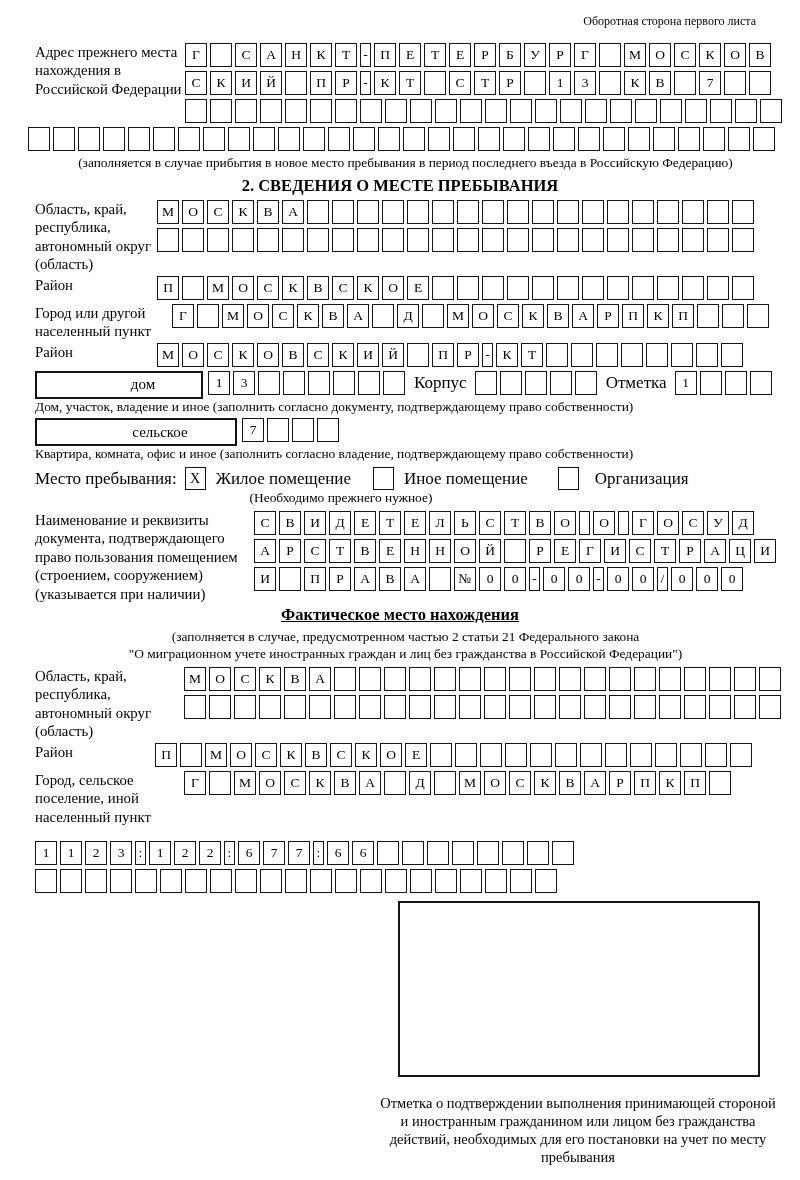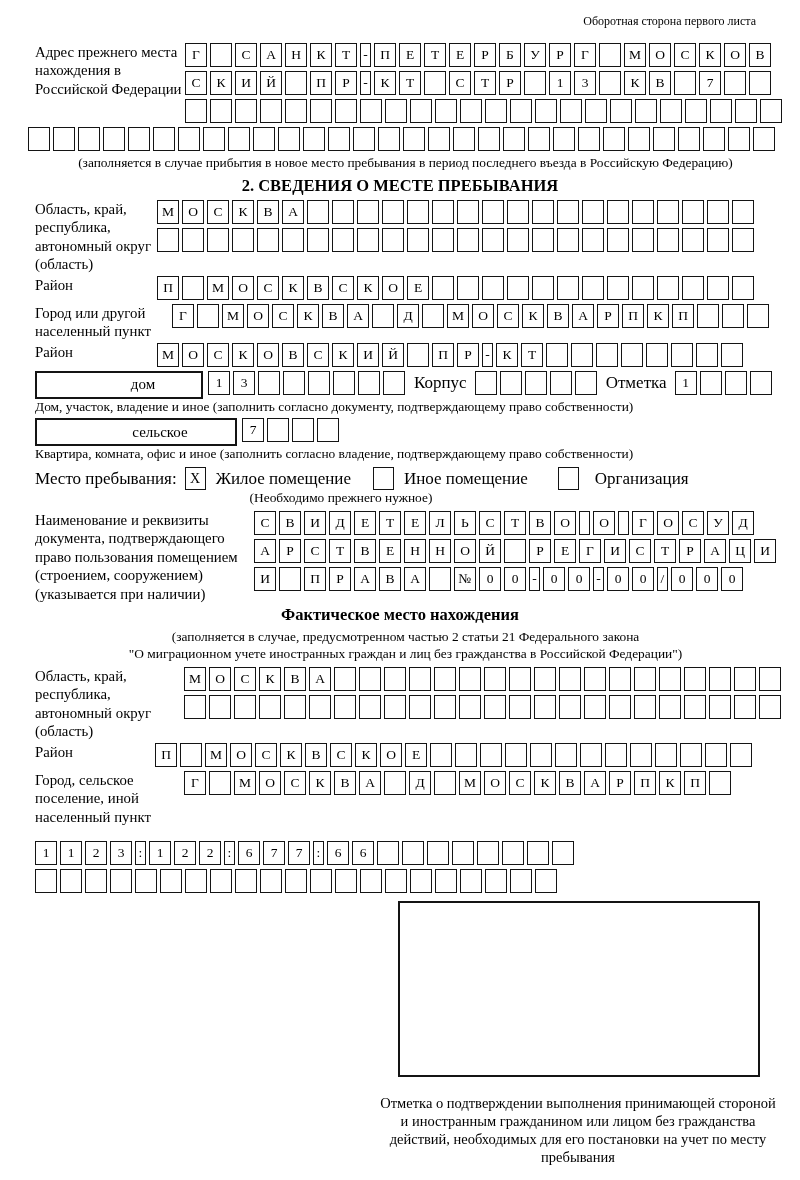--- a/index.html
+++ b/index.html
@@ -429,21 +429,21 @@
           <span class="cell">0</span>
           <span class="cell">0</span>
           <span class="cell narrow">/</span>
           <span class="cell">0</span>
           <span class="cell">0</span>
           <span class="cell">0</span>
         </div>
     </div>
   </div>
 
-  <div class="h2" style="margin-top:2px;">Фактическое место нахождения</div>
+  <div class="h2" style="margin-top:2px;text-decoration:underline;">Фактическое место нахождения</div>
   <div class="note center">(заполняется в случае, предусмотренном частью 2 статьи 21 Федерального закона</div>
   <div class="note center">"О миграционном учете иностранных граждан и лиц без гражданства в Российской Федерации")</div>
 
   <div class="frow" style="margin-top:4px;">
     <div class="flabel w149">Область, край, республика, автономный округ (область)</div>
     <div>
       <div class="cells">
           <span class="cell">М</span>
           <span class="cell">О</span>
           <span class="cell">С</span>

